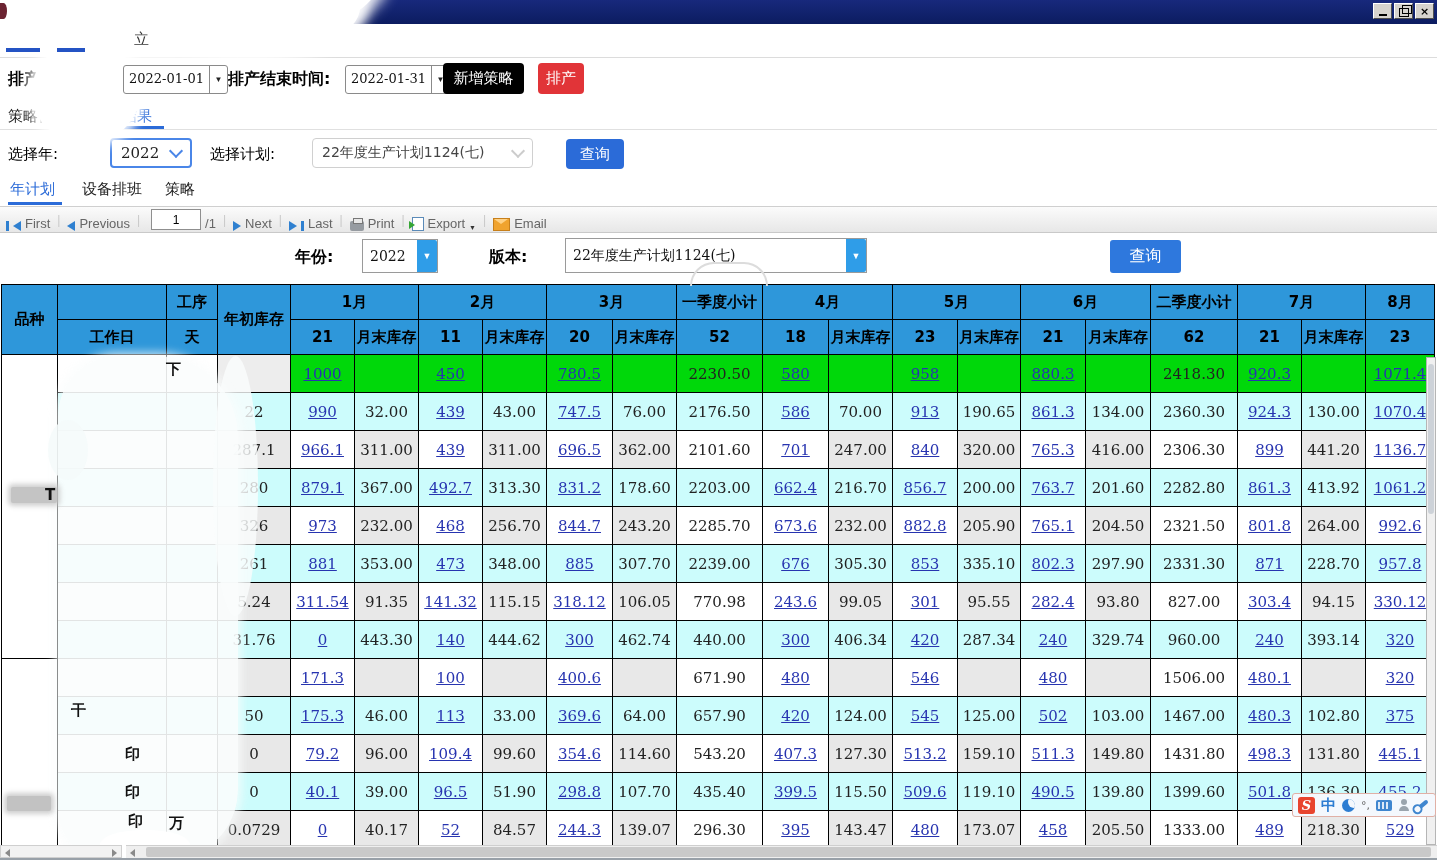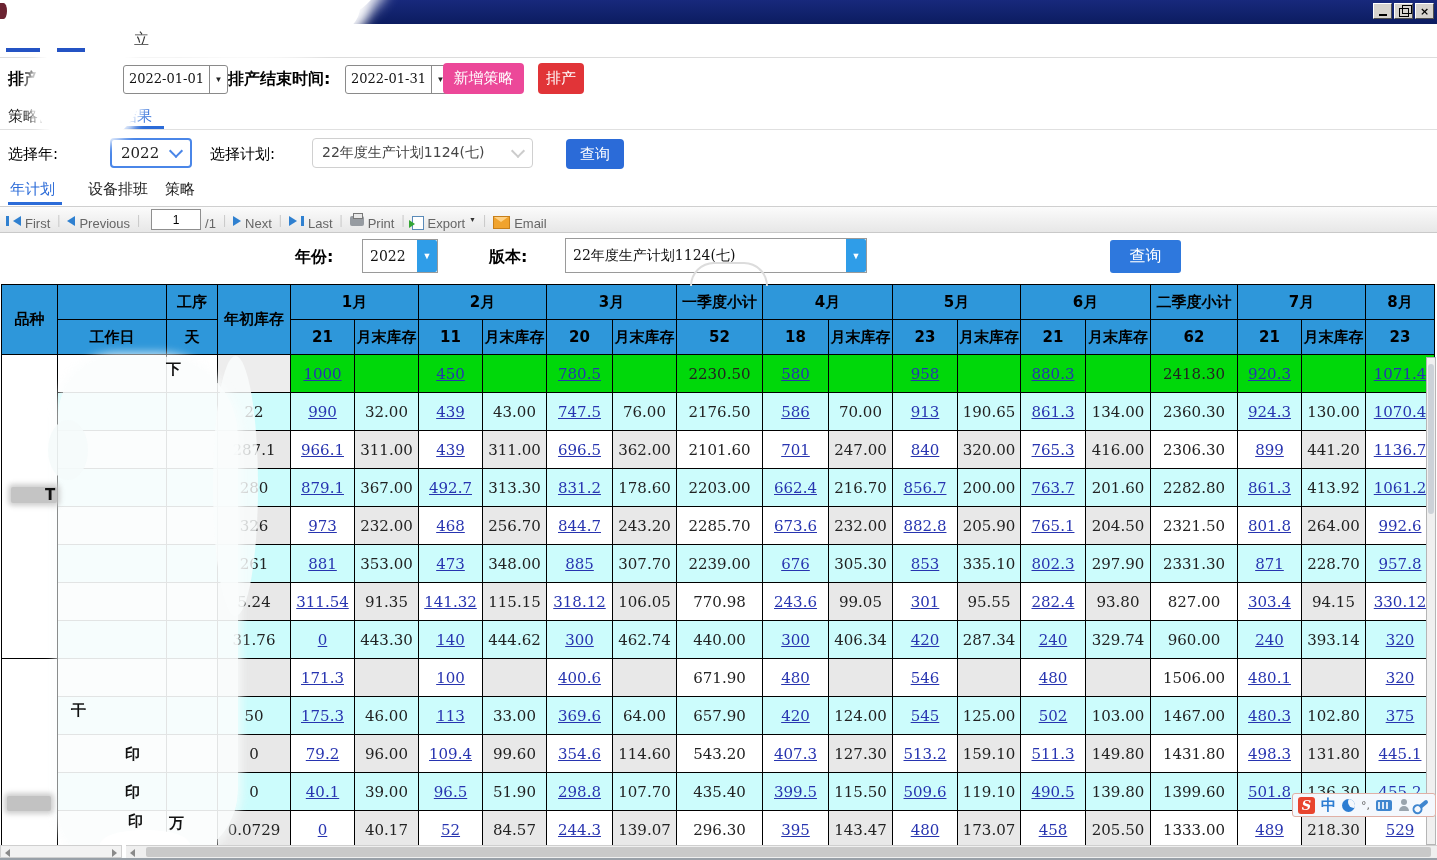--- a/index.html
+++ b/index.html
@@ -21,21 +21,21 @@
   .blueseg2{position:absolute;left:57px;top:24px;width:28px;height:4px;background:#2453c4;z-index:6;}
 
   
   .schedbar{position:absolute;left:0;top:57px;width:1437px;height:46px;}
   .clabel{position:absolute;font:bold 16px "DejaVu Sans",sans-serif;color:#000;white-space:nowrap;}
   .gap-blur{display:inline-block;width:36px;}
   .combo1{position:absolute;display:flex;height:27px;border:1px solid #8a8a8a;border-radius:3px;background:#fff;z-index:6;}
   .combo1 .val{padding:0 5px;font:13px "DejaVu Serif",serif;line-height:25px;color:#111;}
   .combo1 .dd{width:17px;border-left:1px solid #8a8a8a;display:flex;align-items:center;justify-content:center;font-size:8px;color:#222;}
   .btn{position:absolute;border:none;border-radius:4px;color:#fff;font:15px "DejaVu Sans",sans-serif;cursor:default;z-index:6;}
-  .btn-new{left:443px;top:6px;width:81px;height:31px;background:#ec4899;}
+  .btn-new{left:443px;top:6px;width:81px;height:31px;background:#000000;}
   .btn-run{left:538px;top:6px;width:46px;height:31px;background:#e13438;}
 
   
   .maintabs{position:absolute;left:0;top:104px;width:1437px;height:25px;border-bottom:1px solid #e0e0e0;}
   .mtab{position:absolute;top:3px;font:15px "DejaVu Sans",sans-serif;color:#222;}
   .mtab.active{color:#2b6bd8;}
   .mtab-underline{position:absolute;left:88px;top:22px;width:76px;height:3px;background:#2b6bd8;}
 
   
   .filterbar{position:absolute;left:0;top:136px;width:1434px;height:38px;}
@@ -48,21 +48,21 @@
   .btn-query1{left:566px;top:3px;width:58px;height:30px;background:#2b6bd8;font:15px "DejaVu Sans",sans-serif;}
 
   
   .subtabs{position:absolute;left:0;top:176px;width:1437px;height:29px;}
   .stab{position:absolute;top:4px;font:15px "DejaVu Sans",sans-serif;color:#222;text-align:center;}
   .stab.active{color:#2b6bd8;}
   .stab-underline{position:absolute;left:8px;top:26px;width:54px;height:3px;background:#2b6bd8;}
 
   
   .pagerbar{position:absolute;left:0;top:206px;width:1437px;height:27px;background:linear-gradient(#fbfbfb,#e7e7e7);border-top:1px solid #cfcfcf;border-bottom:1px solid #c9c9c9;display:flex;align-items:center;padding-left:6px;box-sizing:border-box;}
-  .pgitem{display:inline-flex;align-items:flex-start;gap:4px;color:#666;font:13px "Liberation Sans",sans-serif;white-space:nowrap;margin-top:8px;}
+  .pgitem{display:inline-flex;align-items:flex-end;gap:4px;color:#666;font:13px "Liberation Sans",sans-serif;white-space:nowrap;margin-top:8px;}
   .sep{color:#c9c9c9;margin:0 7px;font:12px "Liberation Sans",sans-serif;}
   .tri-l{width:0;height:0;border-top:5px solid transparent;border-bottom:5px solid transparent;border-right:8px solid #2f80d0;}
   .tri-r{width:0;height:0;border-top:5px solid transparent;border-bottom:5px solid transparent;border-left:8px solid #2f80d0;}
   .vbar{width:3px;height:10px;background:#2f80d0;}
   .page-input{width:44px;height:17px;border:1px solid #8f8f8f;text-align:center;font:12px "Liberation Sans",sans-serif;margin:0 4px;}
   .icon-print{width:14px;height:10px;background:#969ba1;border-radius:2px;position:relative;}
   .icon-print:before{content:"";position:absolute;left:3px;top:-3px;width:8px;height:4px;background:#e8e8e8;border:1px solid #777;}
   .icon-export{width:10px;height:12px;background:#fff;border:1px solid #5a8ab8;position:relative;}
   .icon-export:after{content:"";position:absolute;left:-4px;bottom:1px;border-top:4px solid transparent;border-bottom:4px solid transparent;border-left:6px solid #35a535;}
   .mini-caret{font-size:7px;color:#333;}
@@ -198,21 +198,21 @@
     <span class="flabel" style="left:210px;">选择计划:</span>
     <div class="sel sel-plan">
       <span>22年度生产计划1124(七)</span>
       <span class="chev gray"></span>
     </div>
     <button class="btn btn-query1">查询</button>
   </div>
 
   <div class="subtabs">
     <span class="stab active" style="left:10px;">年计划</span>
-    <span class="stab" style="left:88px;">设备排班</span>
+    <span class="stab" style="left:82px;">设备排班</span>
     <span class="stab" style="left:165px;">策略</span>
     <div class="stab-underline"></div>
   </div>
 
   <div class="pagerbar">
     <span class="pgitem">
         <span class="vbar"></span>
         <span class="tri-l"></span>
         <span>First</span>
       </span>

